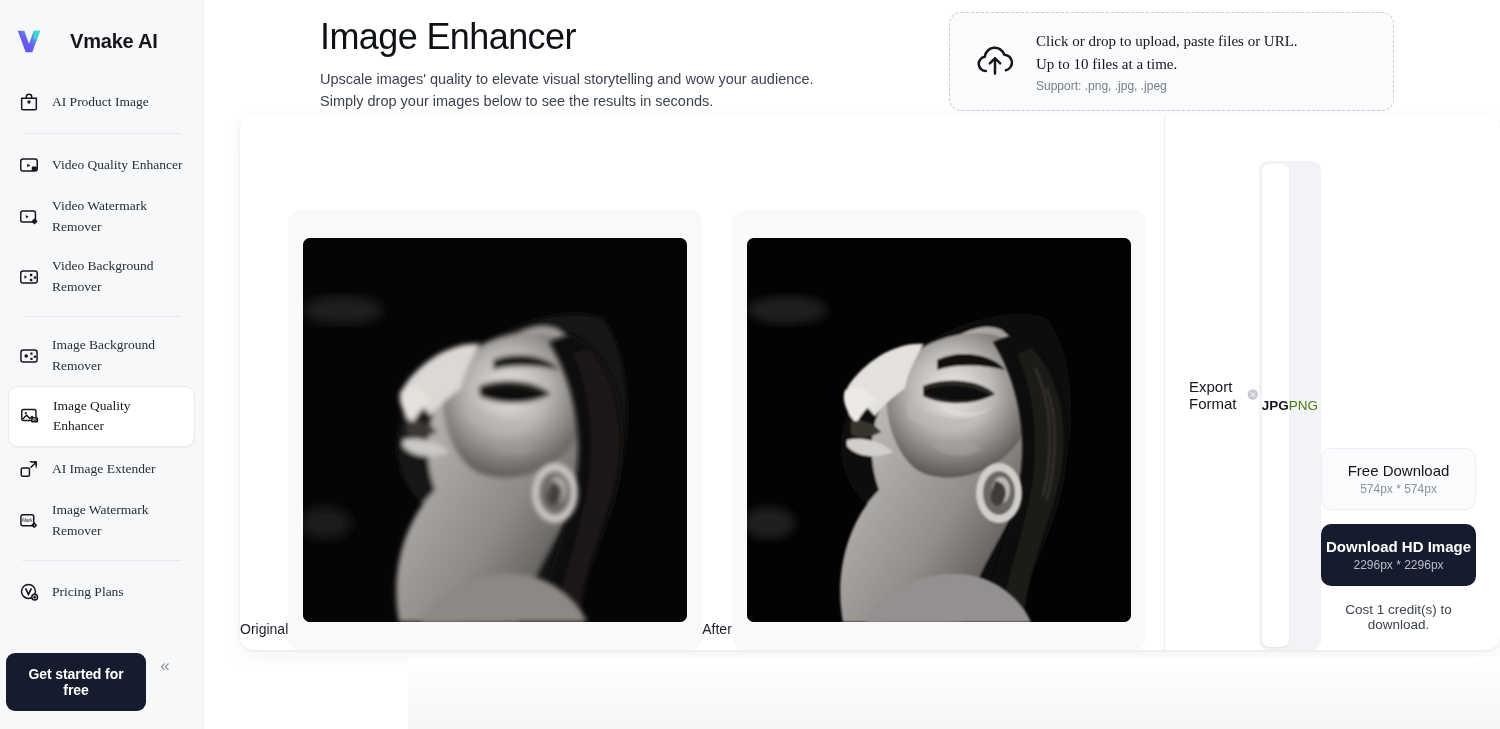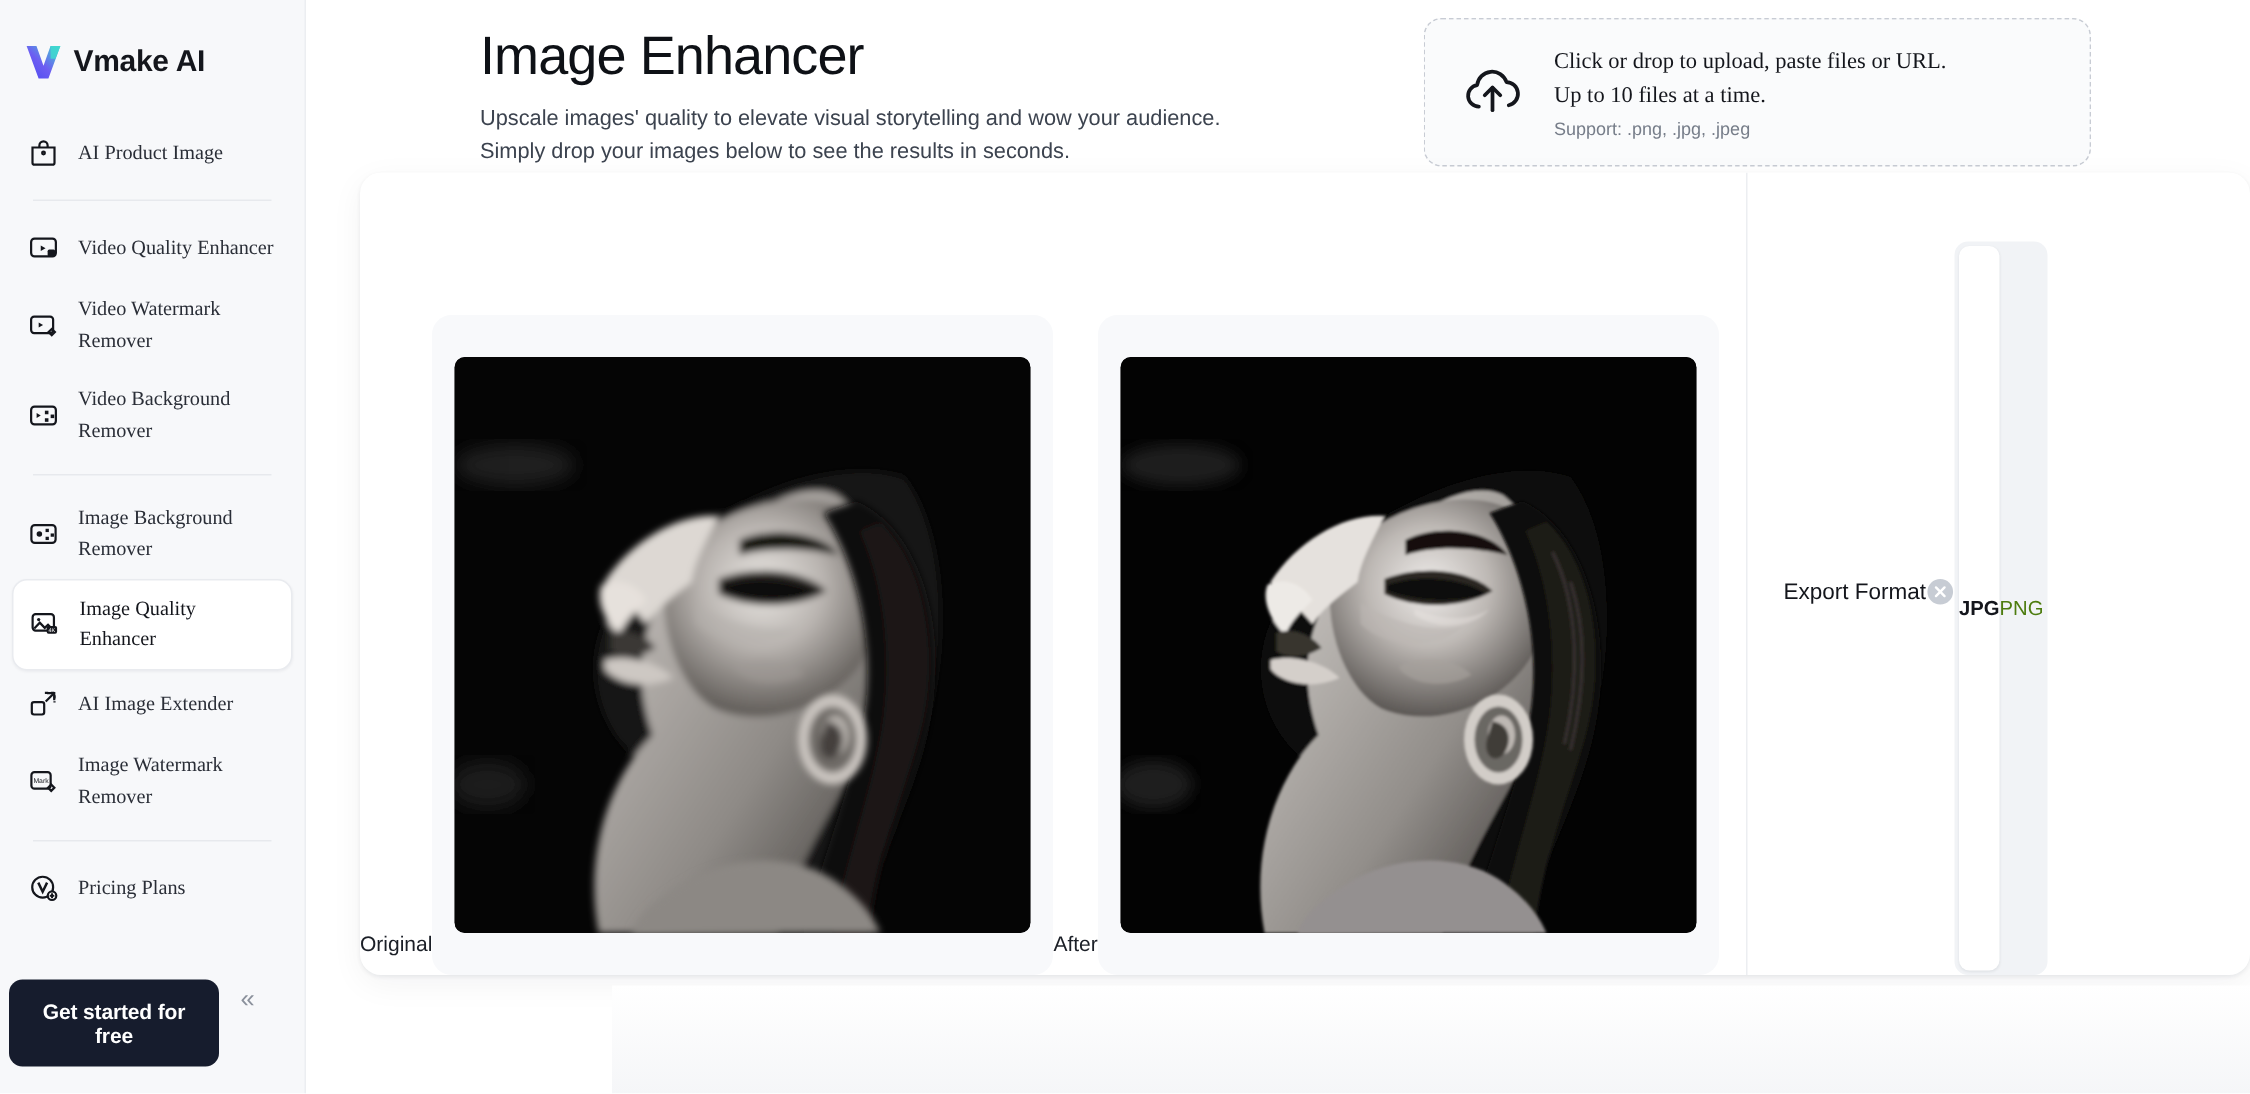--- a/index.html
+++ b/index.html
@@ -12,21 +12,21 @@
   .app { position: relative; width: 1500px; height: 729px; display: flex; background: #ffffff; }
 
   
   .sidebar {
     width: 204px; height: 729px;
     background: #f7f8fa;
     border-right: 1px solid #eceef1;
     position: relative;
     flex: 0 0 204px;
   }
-  .brand { display: flex; align-items: center; gap: 5px; padding: 26px 0 0 14px; }
+  .brand { display: flex; align-items: center; gap: 26px; padding: 26px 0 0 14px; }
   .brand-logo { width: 30px; height: 30px; display: block; }
   .brand-name { font-size: 20px; font-weight: 600; color: #14161c; letter-spacing: -0.2px; }
 
   .nav { padding: 0 8px; margin-top: 24px; }
   .nav-item {
     display: flex; align-items: center; gap: 12px;
     padding: 9px 10px; border-radius: 10px; cursor: pointer;
     min-height: 44px;
   }
   .nav-item .ic { width: 22px; height: 22px; flex: 0 0 22px; display:block; }
@@ -430,19 +430,30 @@
             <circle cx="10" cy="10" r="9" fill="#c7ccd4"></circle>
             <path d="M7 7l6 6M13 7l-6 6" stroke="#ffffff" stroke-width="1.7" stroke-linecap="round"></path>
           </svg>
         </div>
 
         <div class="seg">
           <button class="seg-opt sel">JPG</button>
           <button class="seg-opt">PNG</button>
         </div>
 
+        <div class="dl-zone">
+          <button class="btn-free">
+            <span class="t1">Free Download</span>
+            <span class="t2">574px * 574px</span>
+          </button>
+          <button class="btn-hd">
+            <span class="t1">Download HD Image</span>
+            <span class="t2">2296px * 2296px</span>
+          </button>
+          <div class="cost">Cost 1 credit(s) to download.</div>
+        </div>
       </div>
 
     </div>
 
     <div class="bottom-fade"></div>
   </section>
 </div>
 
 </body></html>

